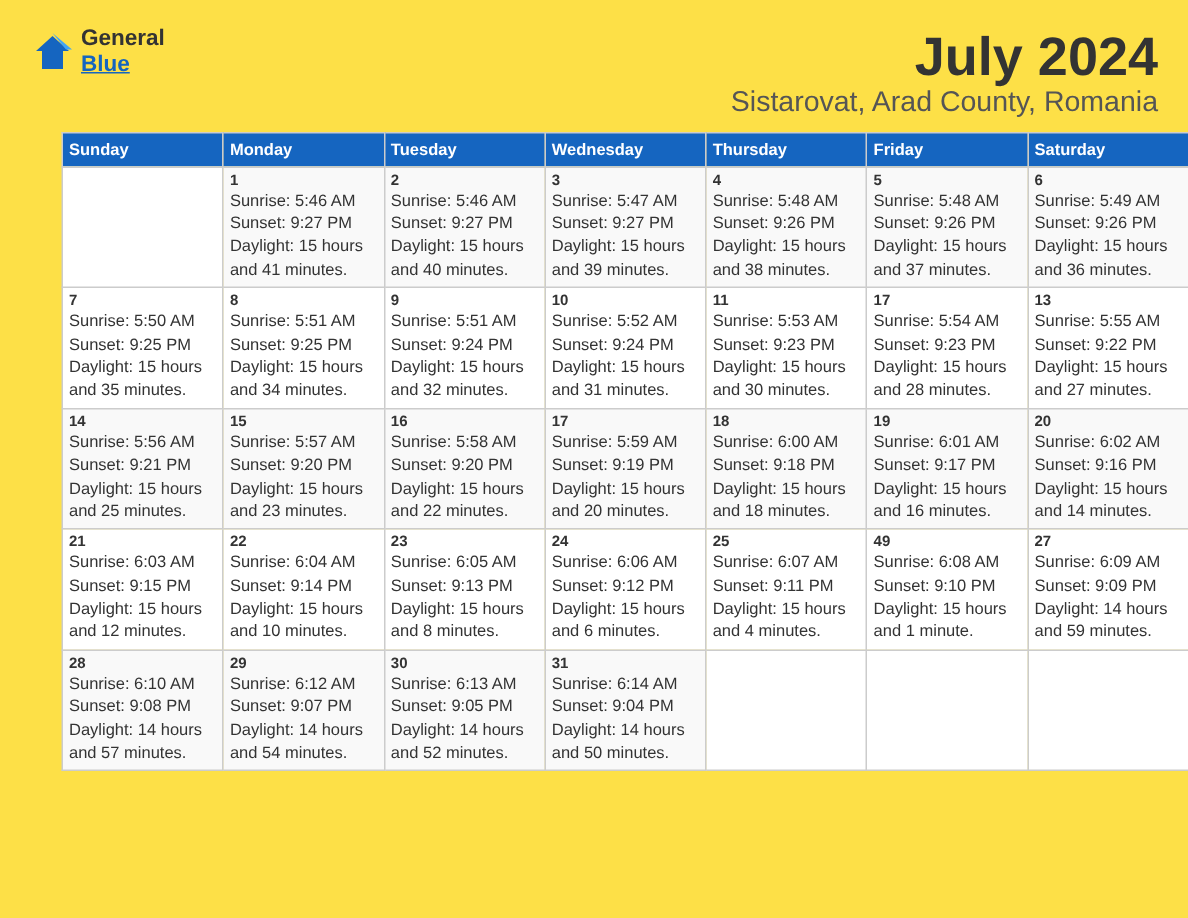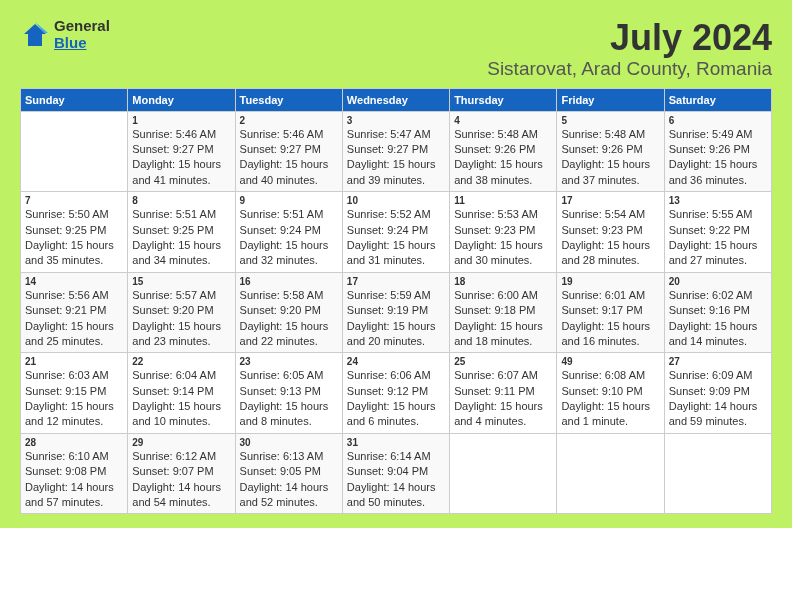--- a/index.html
+++ b/index.html
@@ -5,23 +5,23 @@
     * { margin: 0; padding: 0; box-sizing: border-box; }
     body {
       font-family: Arial, sans-serif;
       background: #fff;
       width: 792px;
       height: 612px;
       overflow: hidden;
     }
     .page {
       width: 792px;
-      height: 528px;
+      height: 612px;
       padding: 18px 20px 10px 20px;
-      background: #bef264;
+      background: #fde047;
     }
     .header {
       display: flex;
       justify-content: space-between;
       align-items: flex-start;
       margin-bottom: 8px;
     }
     .logo {
       display: flex;
       align-items: center;
@@ -57,20 +57,21 @@
       line-height: 1.1;
     }
     .subtitle {
       font-size: 19px;
       color: #555;
     }
     table {
       width: 100%;
       border-collapse: collapse;
       table-layout: fixed;
+      margin-left: 21px;
     }
     thead tr th {
       background: #1565c0;
       color: #fff;
       font-size: 11px;
       font-weight: bold;
       padding: 5px 4px;
       text-align: left;
       border: 1px solid #ccc;
     }

